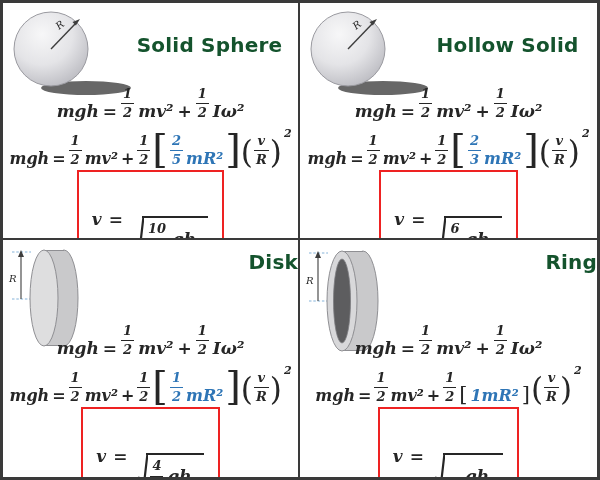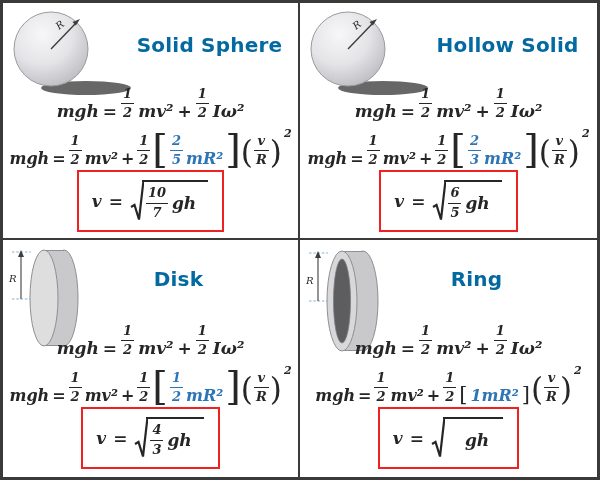--- a/index.html
+++ b/index.html
@@ -13,24 +13,24 @@
   .panel.tl, .panel.tr { border-bottom:2px solid #3A3A3A; }
   .panel.tl, .panel.bl { border-right:2px solid #3A3A3A; }
 
   .illus { position:absolute; top:3px; left:3px; }
   .illus-lower { top:5px; left:4px; }
   .rlabel { font-family:"DejaVu Serif",serif; font-style:italic; font-size:10px; fill:#2b2b2b; }
 
   .title {
     position:absolute; top:30px; left:0; right:0; margin:0;
     text-align:center; font-family:"DejaVu Sans",sans-serif;
-    font-weight:bold; font-size:20px; color:#0369a1; letter-spacing:.2px;
+    font-weight:bold; font-size:20px; color:#14532d; letter-spacing:.2px;
   }
   .t-top { padding-left:118px; }
-  .t-bot { padding-left:56px; top:27px; }
+  .t-bot { padding-left:56px; top:10px;text-align:right; }
 
   .eq {
     position:absolute; left:0; right:0;
     display:flex; align-items:flex-end; justify-content:center;
     font-family:"DejaVu Serif",serif; font-style:italic; font-weight:bold;
     color:#262626;
   }
   .eq1 { top:76px; height:42px; font-size:17px; gap:4px; }
   .eq2 { top:121px; height:44px; font-size:16px; gap:3px; }
 
@@ -47,21 +47,21 @@
   .par { font-style:normal; font-weight:400; font-size:31px; line-height:1; margin:0 -2px; }
   .expo { font-size:11px; align-self:flex-start; margin-top:3px; margin-left:1px; }
 
   .result-row { position:absolute; top:167px; left:0; right:0; display:flex; justify-content:center; }
   .result-box {
     border:2.5px solid #EE2222; background:#fff;
     padding:8px 14px 8px 13px; display:flex; align-items:center; gap:7px;
     font-family:"DejaVu Serif",serif; font-style:italic; font-weight:bold;
     font-size:17px; color:#262626;
   }
-  .sqrt { display:inline-flex; align-items:stretch; height:42px; }
+  .sqrt { display:inline-flex; align-items:stretch; height:42px;margin-top:36px; }
   .radicand {
     border-top:2.2px solid #262626; margin-left:-2px;
     padding:2px 12px 0 4px; display:flex; align-items:center; gap:4px;
     box-sizing:border-box;
   }
   .radicand.pad-left { padding-left:22px; padding-right:14px; }
 </style>
 </head>
 <body>
 

